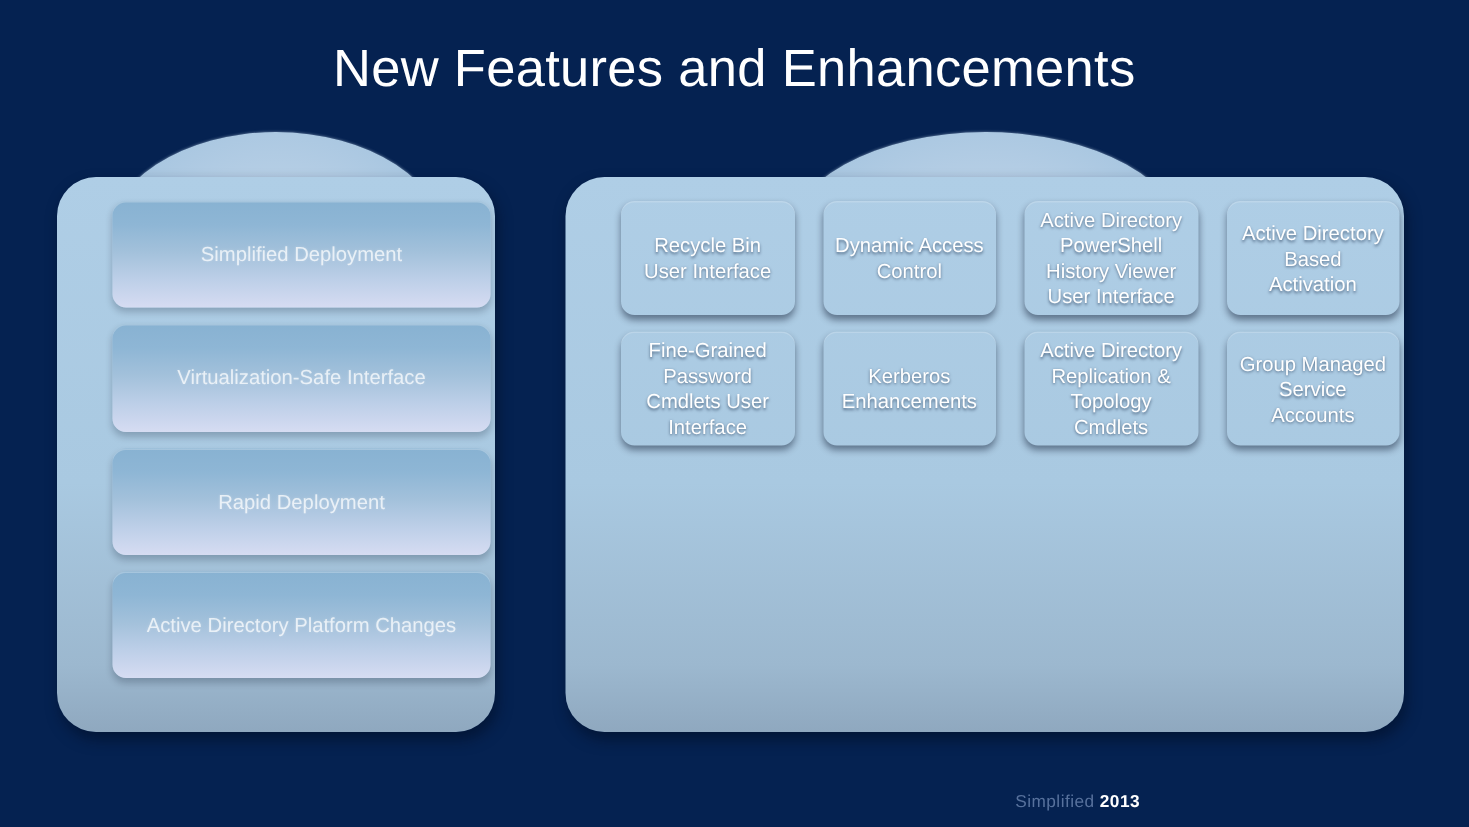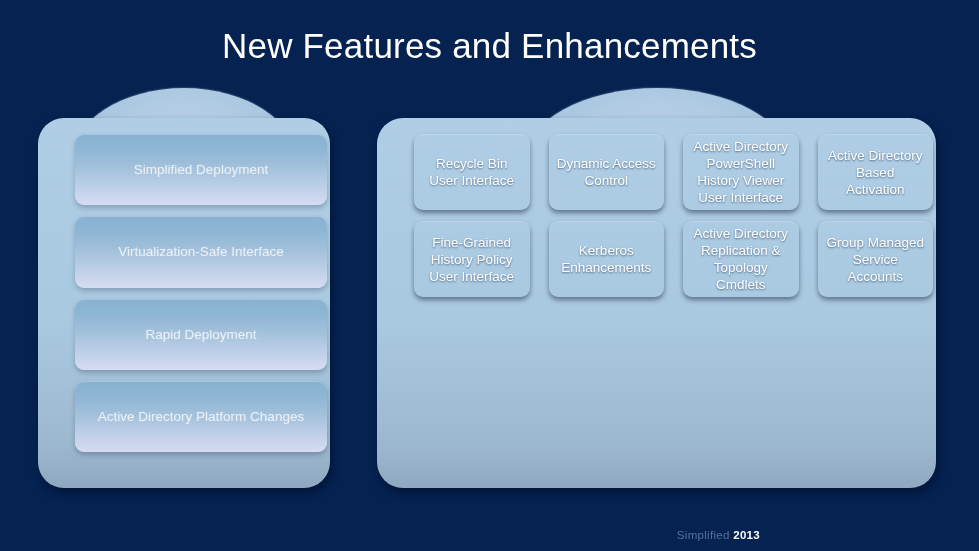--- a/index.html
+++ b/index.html
@@ -189,21 +189,21 @@
 
   <div class="group" id="group-mgmt">
     <div class="group-cap"></div>
     <div class="group-header">Management</div>
     <div class="group-body">
       <div class="item-grid">
         <div class="item solid">Recycle Bin User Interface</div>
         <div class="item solid">Dynamic Access Control</div>
         <div class="item solid">Active Directory PowerShell History Viewer User Interface</div>
         <div class="item solid">Active Directory Based Activation</div>
-        <div class="item solid">Fine-Grained History Policy User Interface</div>
+        <div class="item solid">Fine-Grained Password Cmdlets User Interface</div>
         <div class="item solid">Kerberos Enhancements</div>
         <div class="item solid">Active Directory Replication &amp; Topology Cmdlets</div>
         <div class="item solid">Group Managed Service Accounts</div>
       </div>
     </div>
   </div>
 
   <div id="logo">
     <div id="logo-sub">
       <span id="logo-region">Simplified</span>

